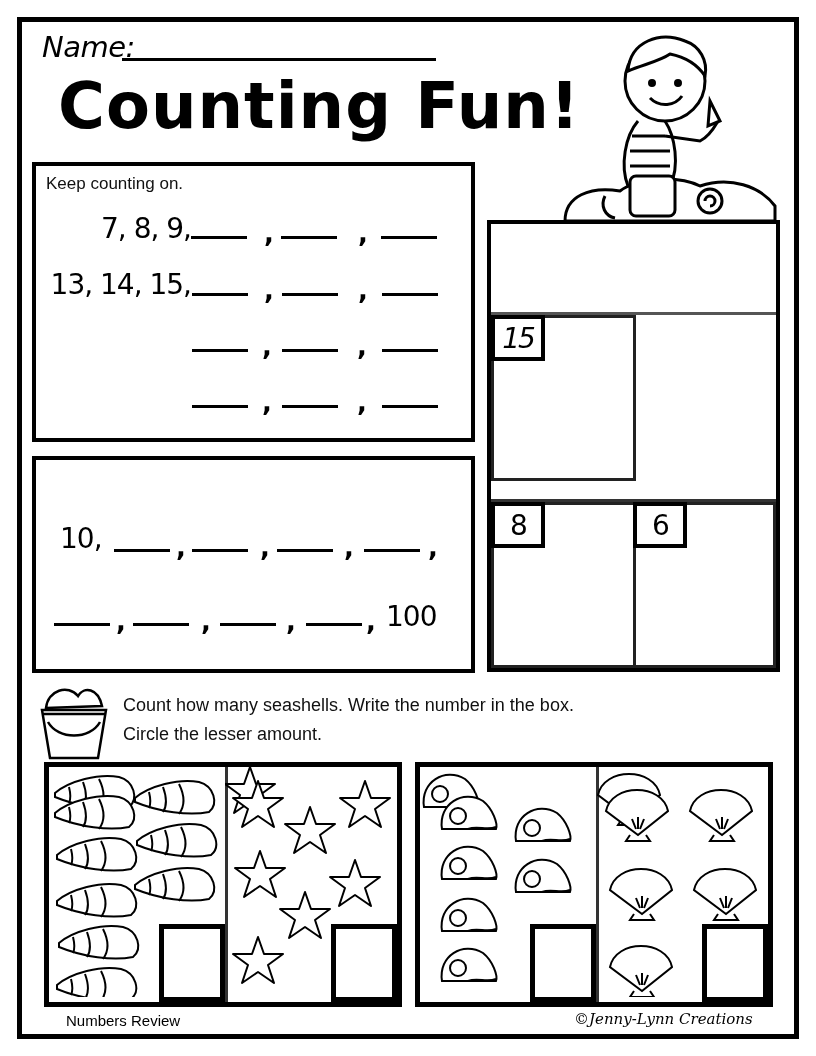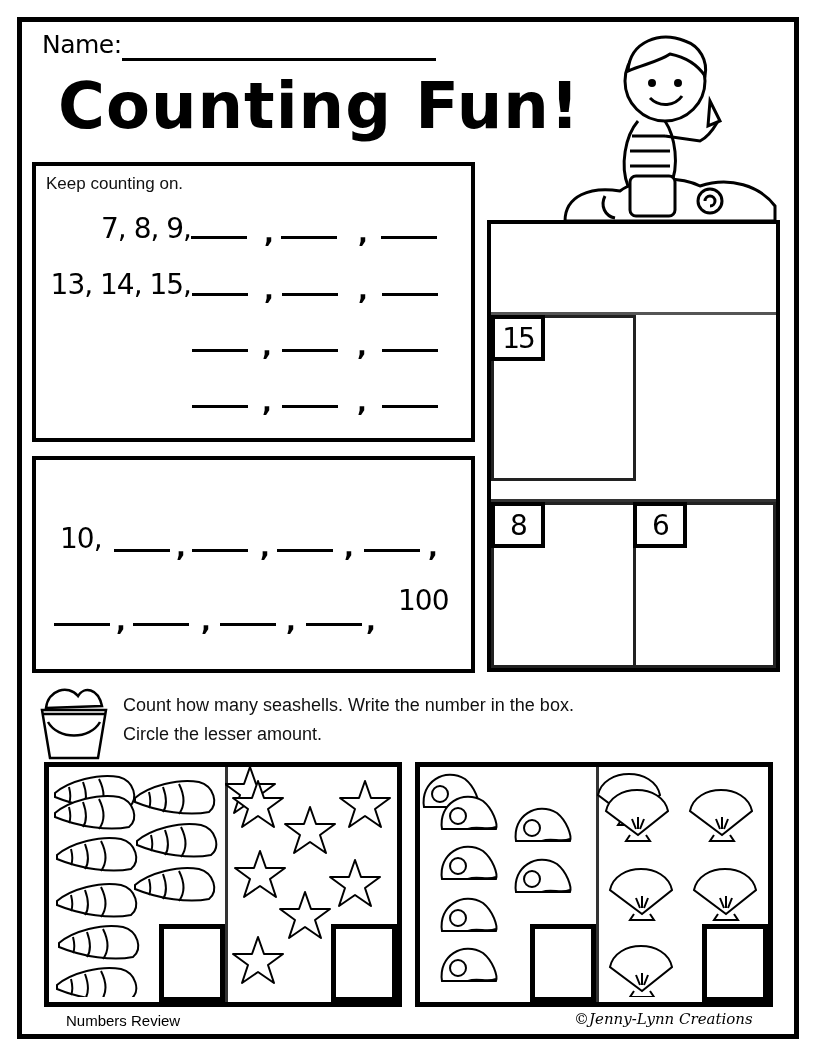--- a/index.html
+++ b/index.html
@@ -1,19 +1,19 @@
 <!DOCTYPE html>
 <html><head>
 <meta charset="utf-8">
 <style>
   html,body{margin:0;padding:0;background:#fff;}
   body{width:816px;height:1056px;position:relative;overflow:hidden;font-family:"Liberation Sans",sans-serif;color:#000;}
   .abs{position:absolute;}
   .page-border{left:17px;top:17px;width:772px;height:1012px;border:5px solid #000;}
-  .name-label{left:42px;top:30px;font-family:"DejaVu Sans",sans-serif;font-size:25px;letter-spacing:-0.5px;}
+  .name-label{left:42px;top:30px;font-family:"DejaVu Sans",sans-serif;font-size:29px;letter-spacing:-0.5px;font-style:italic;}
   .name-line{left:122px;top:58px;width:314px;height:3px;background:#000;}
   .title{left:58px;top:62px;font-family:"DejaVu Sans",sans-serif;font-weight:bold;font-size:64px;letter-spacing:1px;line-height:88px;}
   .box{border:4px solid #000;box-sizing:border-box;background:#fff;}
   .instr{font-family:"Liberation Sans",sans-serif;font-size:17px;color:#111;}
   .seq-nums{position:absolute;text-align:right;font-family:"DejaVu Sans",sans-serif;font-size:28px;letter-spacing:-1px;}
   .blank{position:absolute;height:3px;background:#000;}
   .comma{position:absolute;font-family:"DejaVu Sans",sans-serif;font-size:26px;font-weight:bold;}
   .cmp-cell{position:absolute;border:3px solid #222;box-sizing:border-box;}
   .num-tab{position:absolute;left:-3px;top:-3px;width:54px;height:46px;border:4px solid #000;box-sizing:border-box;background:#fff;font-family:"DejaVu Sans",sans-serif;font-size:28px;display:flex;align-items:center;justify-content:center;letter-spacing:-2px;}
   .shell-cell{position:absolute;top:0;bottom:0;}
@@ -91,27 +91,27 @@
   <div class="comma" style="left:392px;top:72px;">,</div>
 
   <div class="blank" style="left:18px;top:163px;width:56px;"></div>
   <div class="comma" style="left:80px;top:146px;">,</div>
   <div class="blank" style="left:97px;top:163px;width:56px;"></div>
   <div class="comma" style="left:165px;top:146px;">,</div>
   <div class="blank" style="left:184px;top:163px;width:56px;"></div>
   <div class="comma" style="left:250px;top:146px;">,</div>
   <div class="blank" style="left:270px;top:163px;width:56px;"></div>
   <div class="comma" style="left:330px;top:146px;">,</div>
-  <div class="seq-nums" style="left:350px;top:124px;margin-left:12px;">100</div>
+  <div class="seq-nums" style="left:350px;top:140px;">100</div>
 </div>
 
 <div class="abs box" style="left:487px;top:220px;width:293px;height:452px;">
   <div class="abs" style="left:0;right:0;top:88px;height:3px;background:#555;"></div>
 
-  <div class="cmp-cell" style="left:0;top:91px;width:145px;height:166px;">
+  <div class="cmp-cell" style="left:0;top:91px;width:145px;height:166px;font-style:italic;">
     <div class="num-tab">15</div>
   </div>
 
   <div class="abs" style="left:0;right:0;top:257px;height:18px;border-bottom:3px solid #333;"></div>
 
   <div class="cmp-cell" style="left:0;top:278px;width:145px;height:166px;">
     <div class="num-tab">8</div>
   </div>
   <div class="cmp-cell" style="left:142px;top:278px;width:143px;height:166px;">
     <div class="num-tab">6</div>

